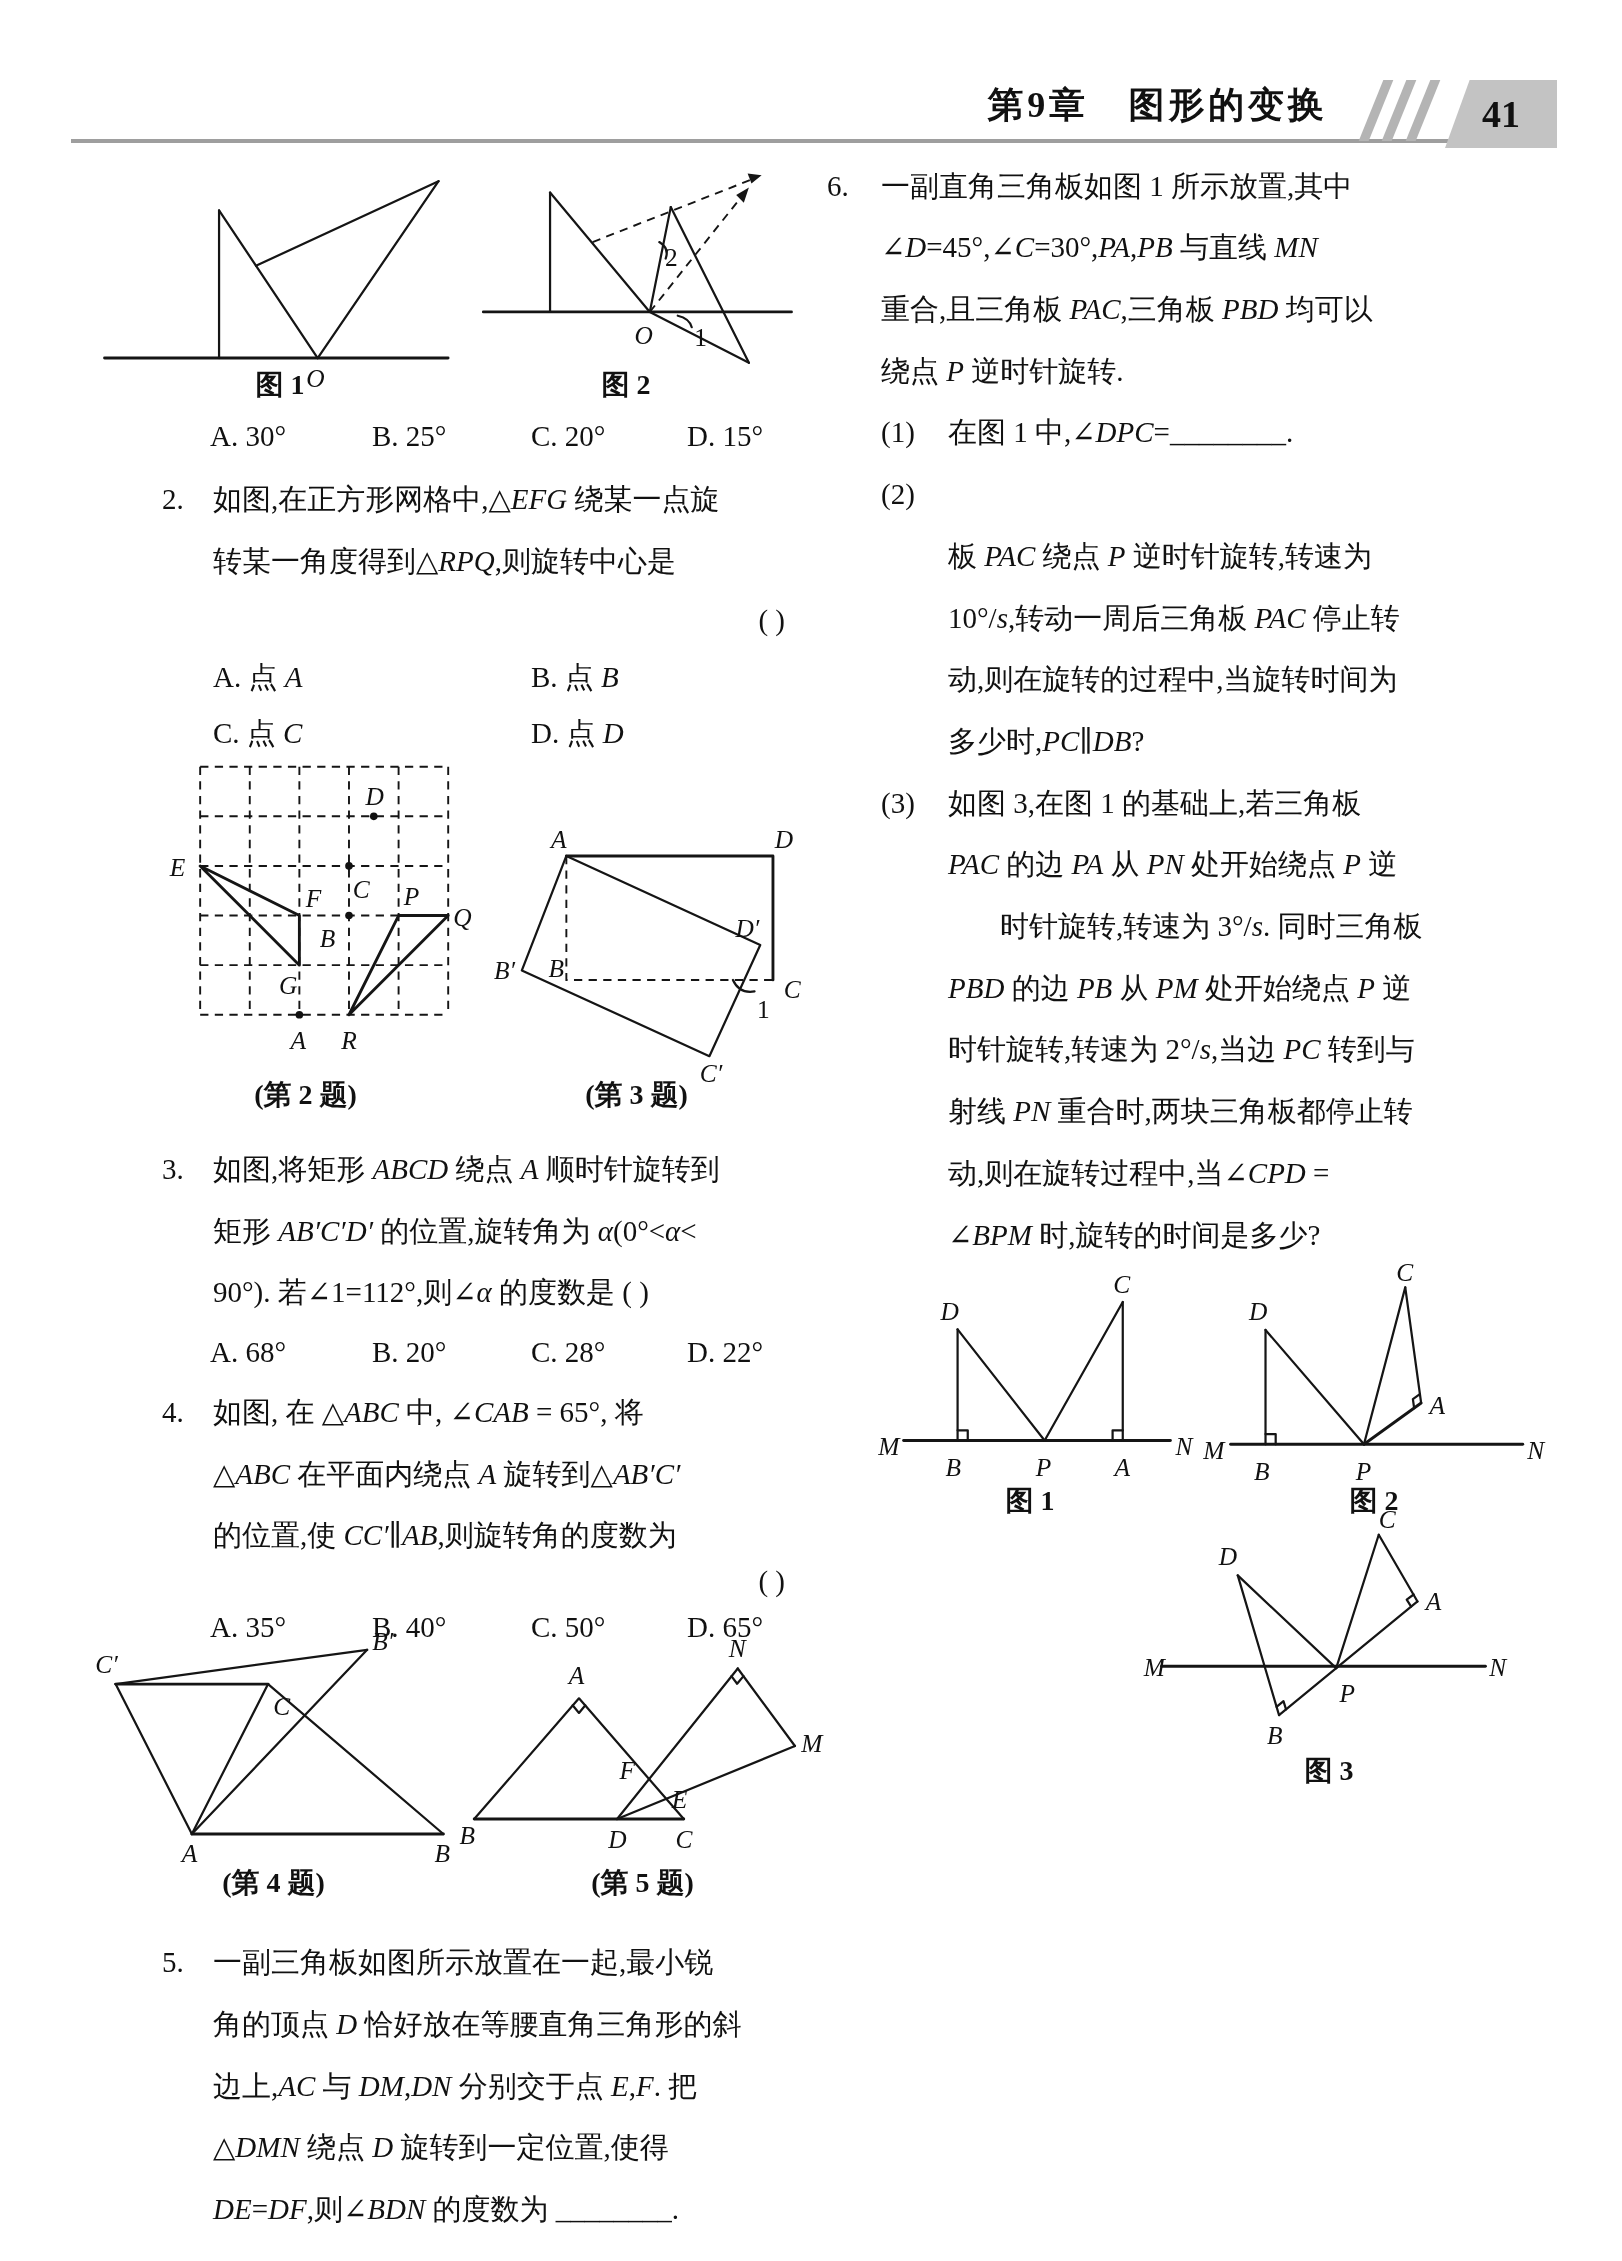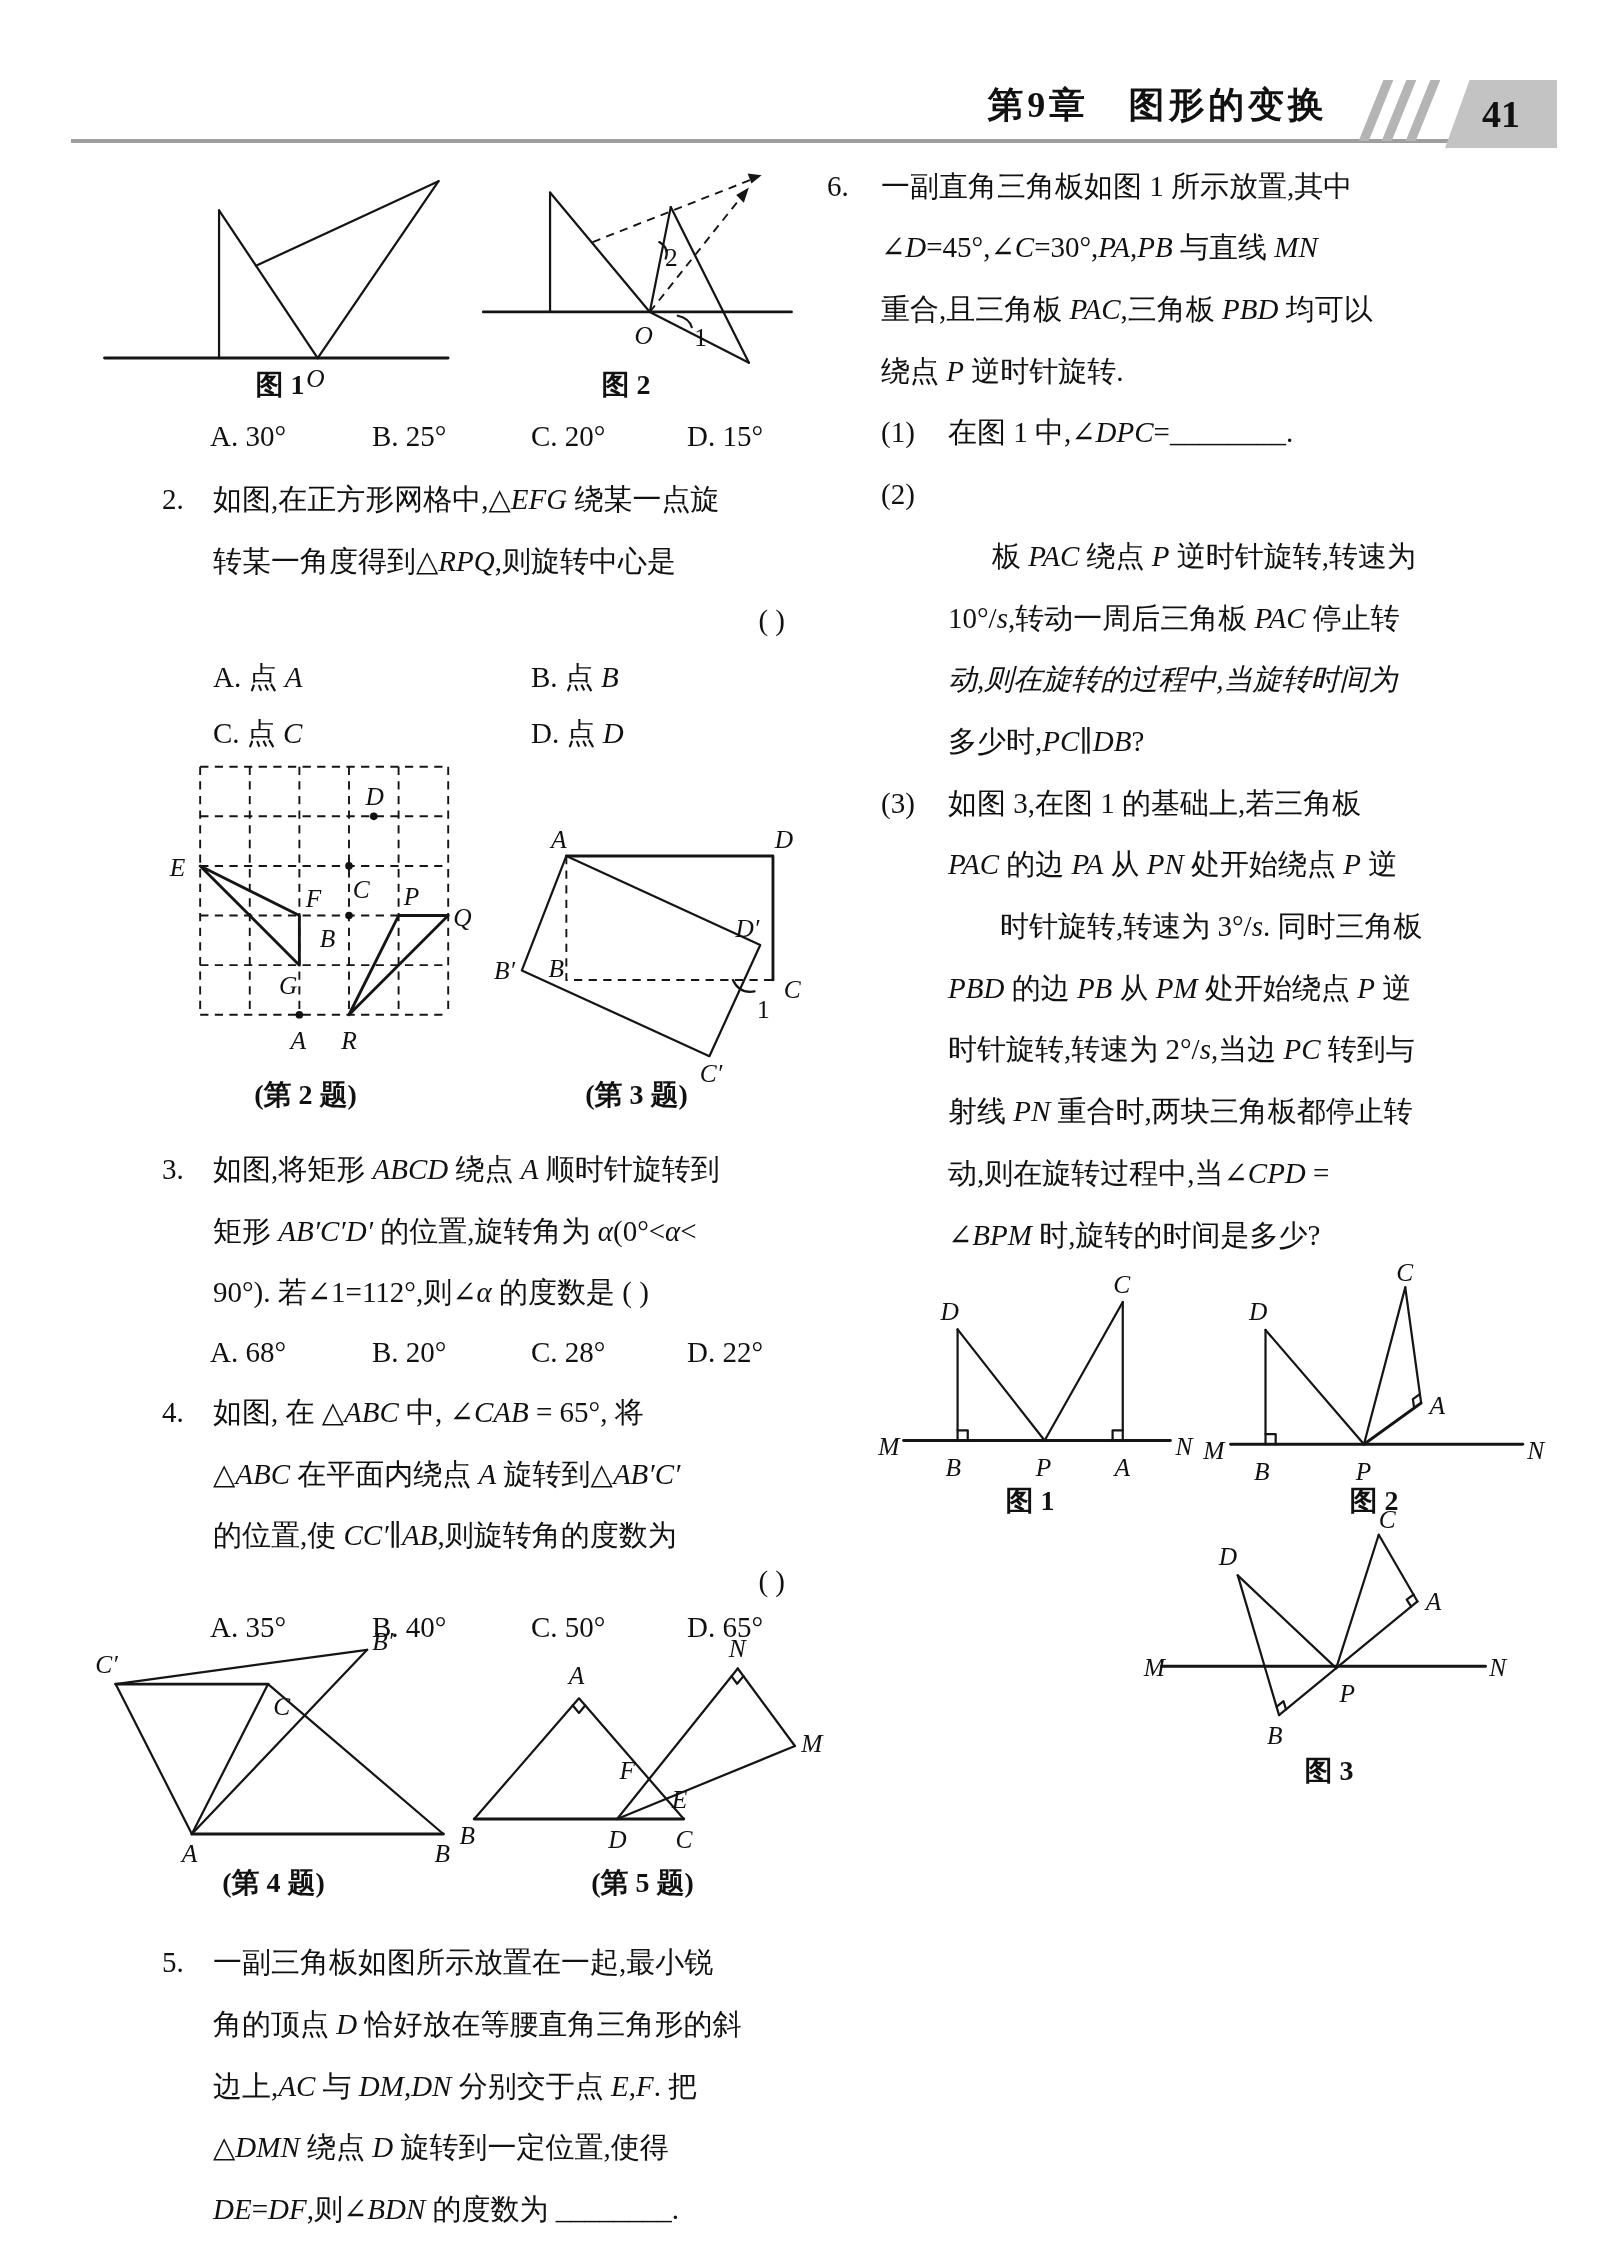--- a/index.html
+++ b/index.html
@@ -212,23 +212,23 @@
   <div class="ln" style="left:827px;top:167px;">6.</div>
   <div class="ln" style="left:881px;top:167px;">一副直角三角板如图 1 所示放置,其中</div>
   <div class="ln" style="left:881px;top:228px;">∠<i>D</i>=45°,∠<i>C</i>=30°,<i>PA</i>,<i>PB</i> 与直线 <i>MN</i></div>
   <div class="ln" style="left:881px;top:290px;">重合,且三角板 <i>PAC</i>,三角板 <i>PBD</i> 均可以</div>
   <div class="ln" style="left:881px;top:352px;">绕点 <i>P</i> 逆时针旋转.</div>
 
   <div class="ln" style="left:881px;top:413px;">(1)</div>
   <div class="ln" style="left:948px;top:413px;">在图 1 中,∠<i>DPC</i>=________.</div>
 
   <div class="ln" style="left:881px;top:475px;">(2)</div>
-  <div class="ln" style="left:948px;top:537px;margin-left:44px;">板 <i>PAC</i> 绕点 <i>P</i> 逆时针旋转,转速为</div>
+  <div class="ln" style="left:948px;top:537px;">板 <i>PAC</i> 绕点 <i>P</i> 逆时针旋转,转速为</div>
   <div class="ln" style="left:948px;top:599px;">10°/<i>s</i>,转动一周后三角板 <i>PAC</i> 停止转</div>
-  <div class="ln" style="left:948px;top:660px;font-style:italic;">动,则在旋转的过程中,当旋转时间为</div>
+  <div class="ln" style="left:948px;top:660px;">动,则在旋转的过程中,当旋转时间为</div>
   <div class="ln" style="left:948px;top:722px;">多少时,<i>PC</i>∥<i>DB</i>?</div>
 
   <div class="ln" style="left:881px;top:784px;">(3)</div>
   <div class="ln" style="left:948px;top:784px;">如图 3,在图 1 的基础上,若三角板</div>
   <div class="ln" style="left:948px;top:845px;"><i>PAC</i> 的边 <i>PA</i> 从 <i>PN</i> 处开始绕点 <i>P</i> 逆</div>
   <div class="ln" style="left:1000px;top:907px;">时针旋转,转速为 3°/<i>s</i>. 同时三角板</div>
   <div class="ln" style="left:948px;top:969px;"><i>PBD</i> 的边 <i>PB</i> 从 <i>PM</i> 处开始绕点 <i>P</i> 逆</div>
   <div class="ln" style="left:948px;top:1030px;">时针旋转,转速为 2°/<i>s</i>,当边 <i>PC</i> 转到与</div>
   <div class="ln" style="left:948px;top:1092px;">射线 <i>PN</i> 重合时,两块三角板都停止转</div>
   <div class="ln" style="left:948px;top:1154px;">动,则在旋转过程中,当∠<i>CPD</i> =</div>

